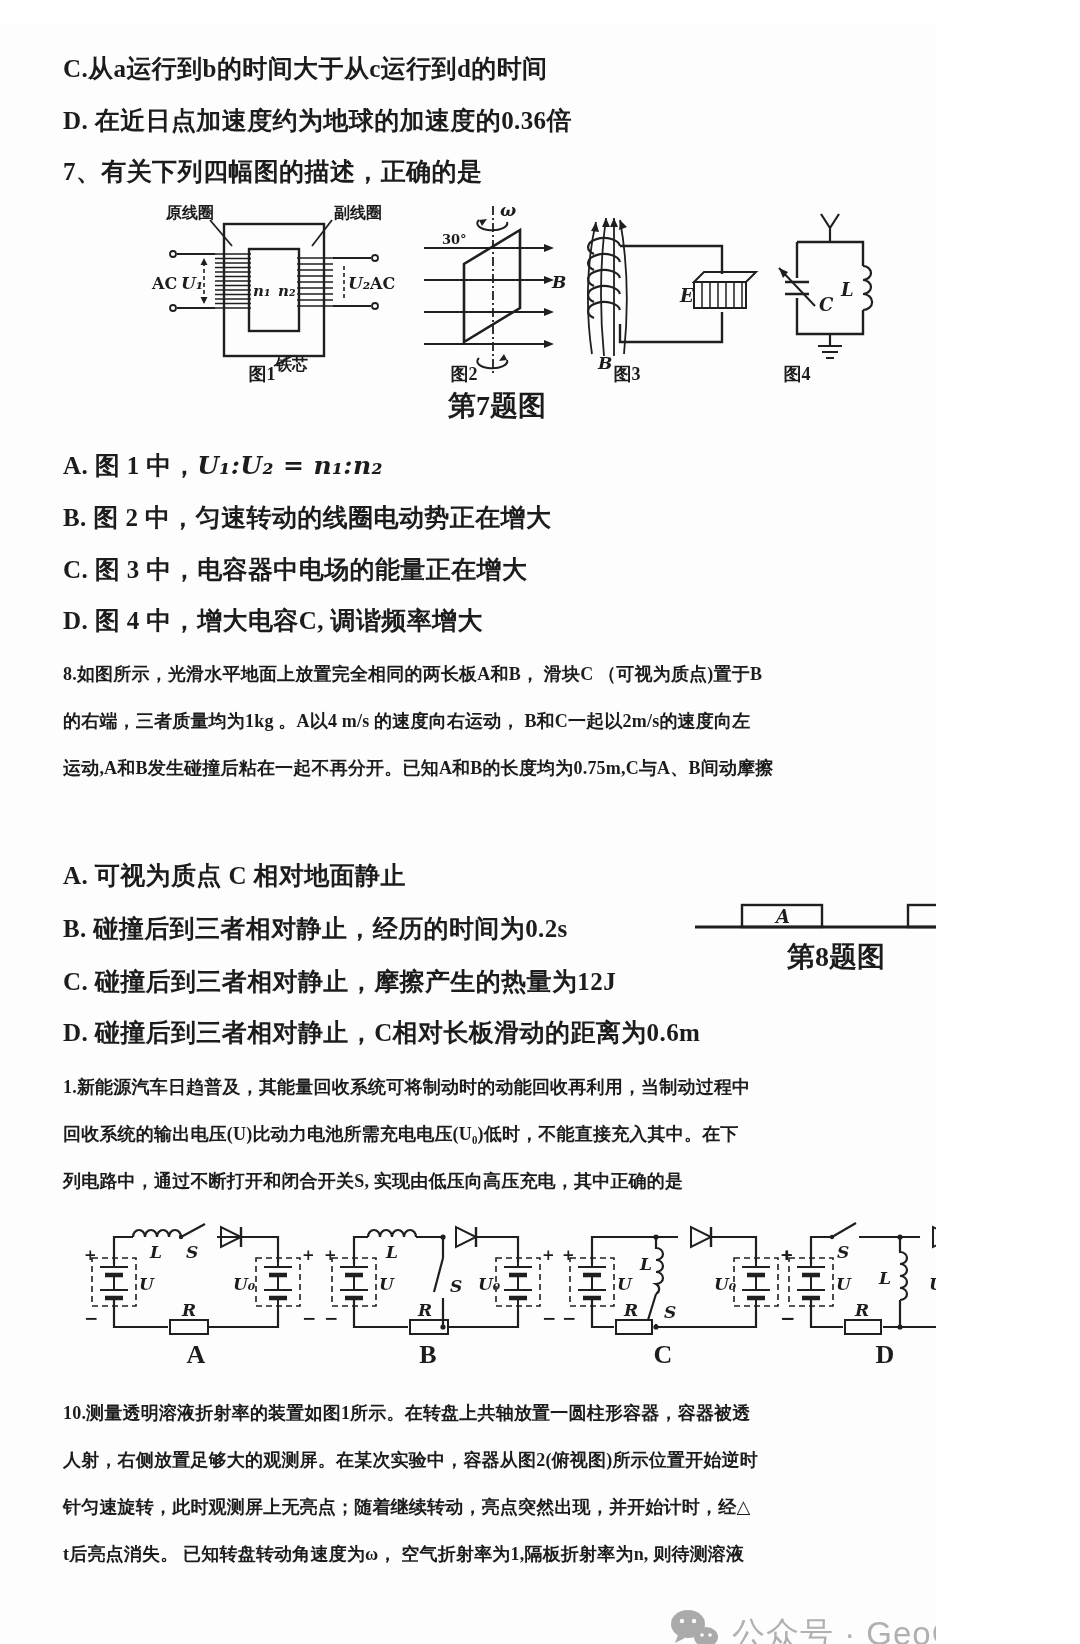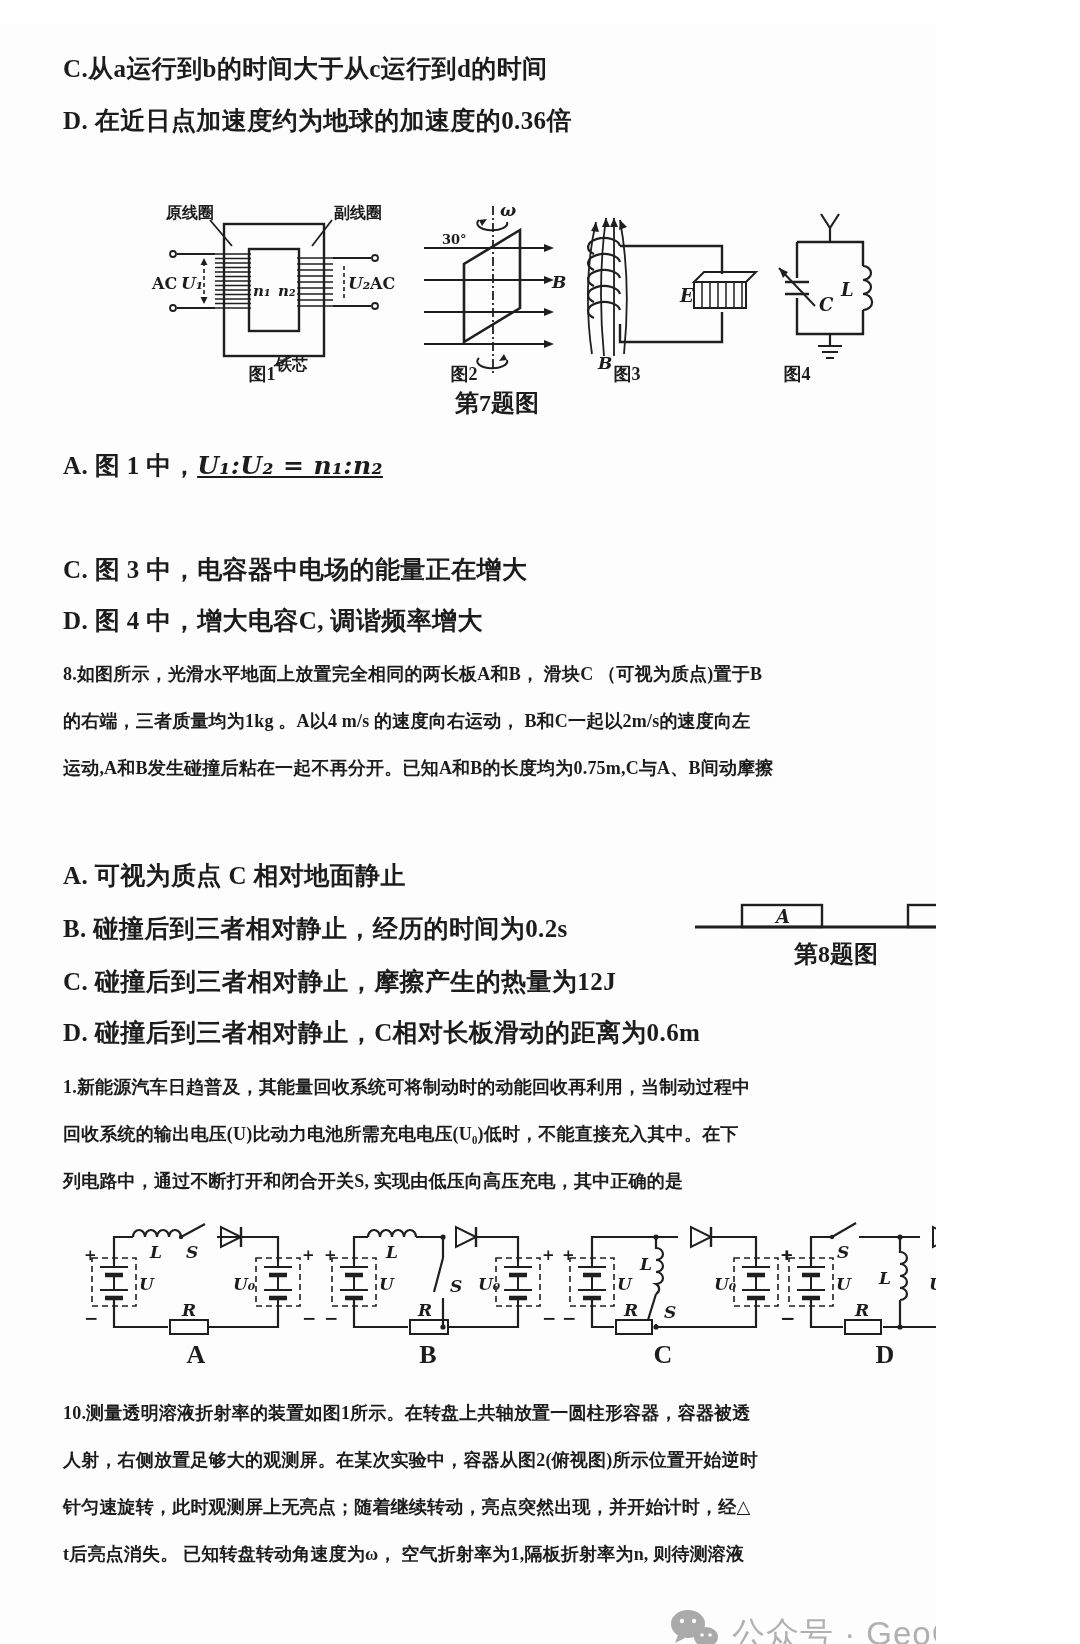--- a/index.html
+++ b/index.html
@@ -1,38 +1,39 @@
 <!DOCTYPE html>
 <html><head>
 <meta charset="utf-8">
 <style>
   html,body{margin:0;padding:0;background:#ffffff;}
   #page{position:relative;width:936px;height:1644px;background:#fdfdfd;overflow:hidden;
         font-family:"Liberation Serif","DejaVu Serif",serif;color:#1c1c1c;margin-top:24px;}
   .tline{position:absolute;font-size:25px;font-weight:600;letter-spacing:.4px;white-space:nowrap;}
   .para{position:absolute;font-size:18px;font-weight:700;letter-spacing:.2px;}
   .para div{height:47px;line-height:47px;white-space:nowrap;}
-  .mathit{font-style:italic;font-weight:600;font-family:"DejaVu Serif",serif;text-decoration:underline;}
+  .mathit{font-style:italic;font-weight:600;font-family:"DejaVu Serif",serif;}
   .figcap{position:absolute;font-size:18px;font-weight:700;transform:translateX(-50%);white-space:nowrap;}
-  .bigcap{position:absolute;font-size:24px;font-weight:800;transform:translateX(-50%);white-space:nowrap;}
+  .bigcap{position:absolute;font-size:28px;font-weight:800;transform:translateX(-50%);white-space:nowrap;}
   svg{position:absolute;overflow:visible;}
   .st{stroke:#1f1f1f;fill:none;}
   .stx{font-family:"DejaVu Serif",serif;fill:#1c1c1c;}
   .iti{font-style:italic;}
   .wm{position:absolute;color:#b0b0b0;font-family:"Liberation Sans","DejaVu Sans",sans-serif;
       font-size:33px;letter-spacing:1px;white-space:nowrap;}
 </style>
 </head>
 <body>
 
 <div id="page">
 
   <div class="tline" style="left:63px;top:28px">C.从a运行到b的时间大于从c运行到d的时间</div>
   <div class="tline" style="left:63px;top:80px">D.  在近日点加速度约为地球的加速度的0.36倍</div>
 
+  <div class="tline" style="left:63px;top:131px">7、有关下列四幅图的描述，正确的是</div>
 
   <svg style="left:152px;top:176px" width="252" height="170" viewBox="0 0 252 170">
     <defs>
       <pattern id="hp" patternUnits="userSpaceOnUse" width="5" height="5" patternTransform="rotate(45)">
         <rect width="5" height="5" fill="#ececec"></rect>
         <line x1="0" y1="0" x2="0" y2="5" stroke="#8f8f8f" stroke-width="1.4"></line>
       </pattern>
     </defs>
     <rect x="72" y="24" width="100" height="132" fill="url(#hp)" class="st" stroke-width="2.4"></rect>
     <rect x="97" y="49" width="50" height="82" fill="#fdfdfd" class="st" stroke-width="2.4"></rect>
@@ -99,20 +100,21 @@
     <text x="66" y="90" class="stx iti" font-size="18" font-weight="bold">L</text>
   </svg>
 
   <div class="figcap" style="left:262px;top:338px">图1</div>
   <div class="figcap" style="left:464px;top:338px">图2</div>
   <div class="figcap" style="left:627px;top:338px">图3</div>
   <div class="figcap" style="left:797px;top:338px">图4</div>
   <div class="bigcap" style="left:497px;top:363px">第7题图</div>
 
   <div class="tline" style="left:63px;top:425px"><span>A.  图 1 中，</span><span class="mathit">U₁:U₂ = n₁:n₂</span></div>
+  <div class="tline" style="left:63px;top:477px"><span>B.  图 2 中，匀速转动的线圈电动势正在增大</span><span class="mathit"></span></div>
   <div class="tline" style="left:63px;top:529px"><span>C.  图 3 中，电容器中电场的能量正在增大</span><span class="mathit"></span></div>
   <div class="tline" style="left:63px;top:580px"><span>D.  图 4 中，增大电容C, 调谐频率增大</span><span class="mathit"></span></div>
 
   <div class="para" style="left:63px;top:627px">
     <div>8.如图所示，光滑水平地面上放置完全相同的两长板A和B， 滑块C （可视为质点)置于B</div>
     <div>的右端，三者质量均为1kg 。A以4 m/s 的速度向右运动， B和C一起以2m/s的速度向左</div>
     <div>运动,A和B发生碰撞后粘在一起不再分开。已知A和B的长度均为0.75m,C与A、B间动摩擦</div>
   </div>
 
   <div class="tline" style="left:63px;top:835px">A.  可视为质点 C 相对地面静止</div>

